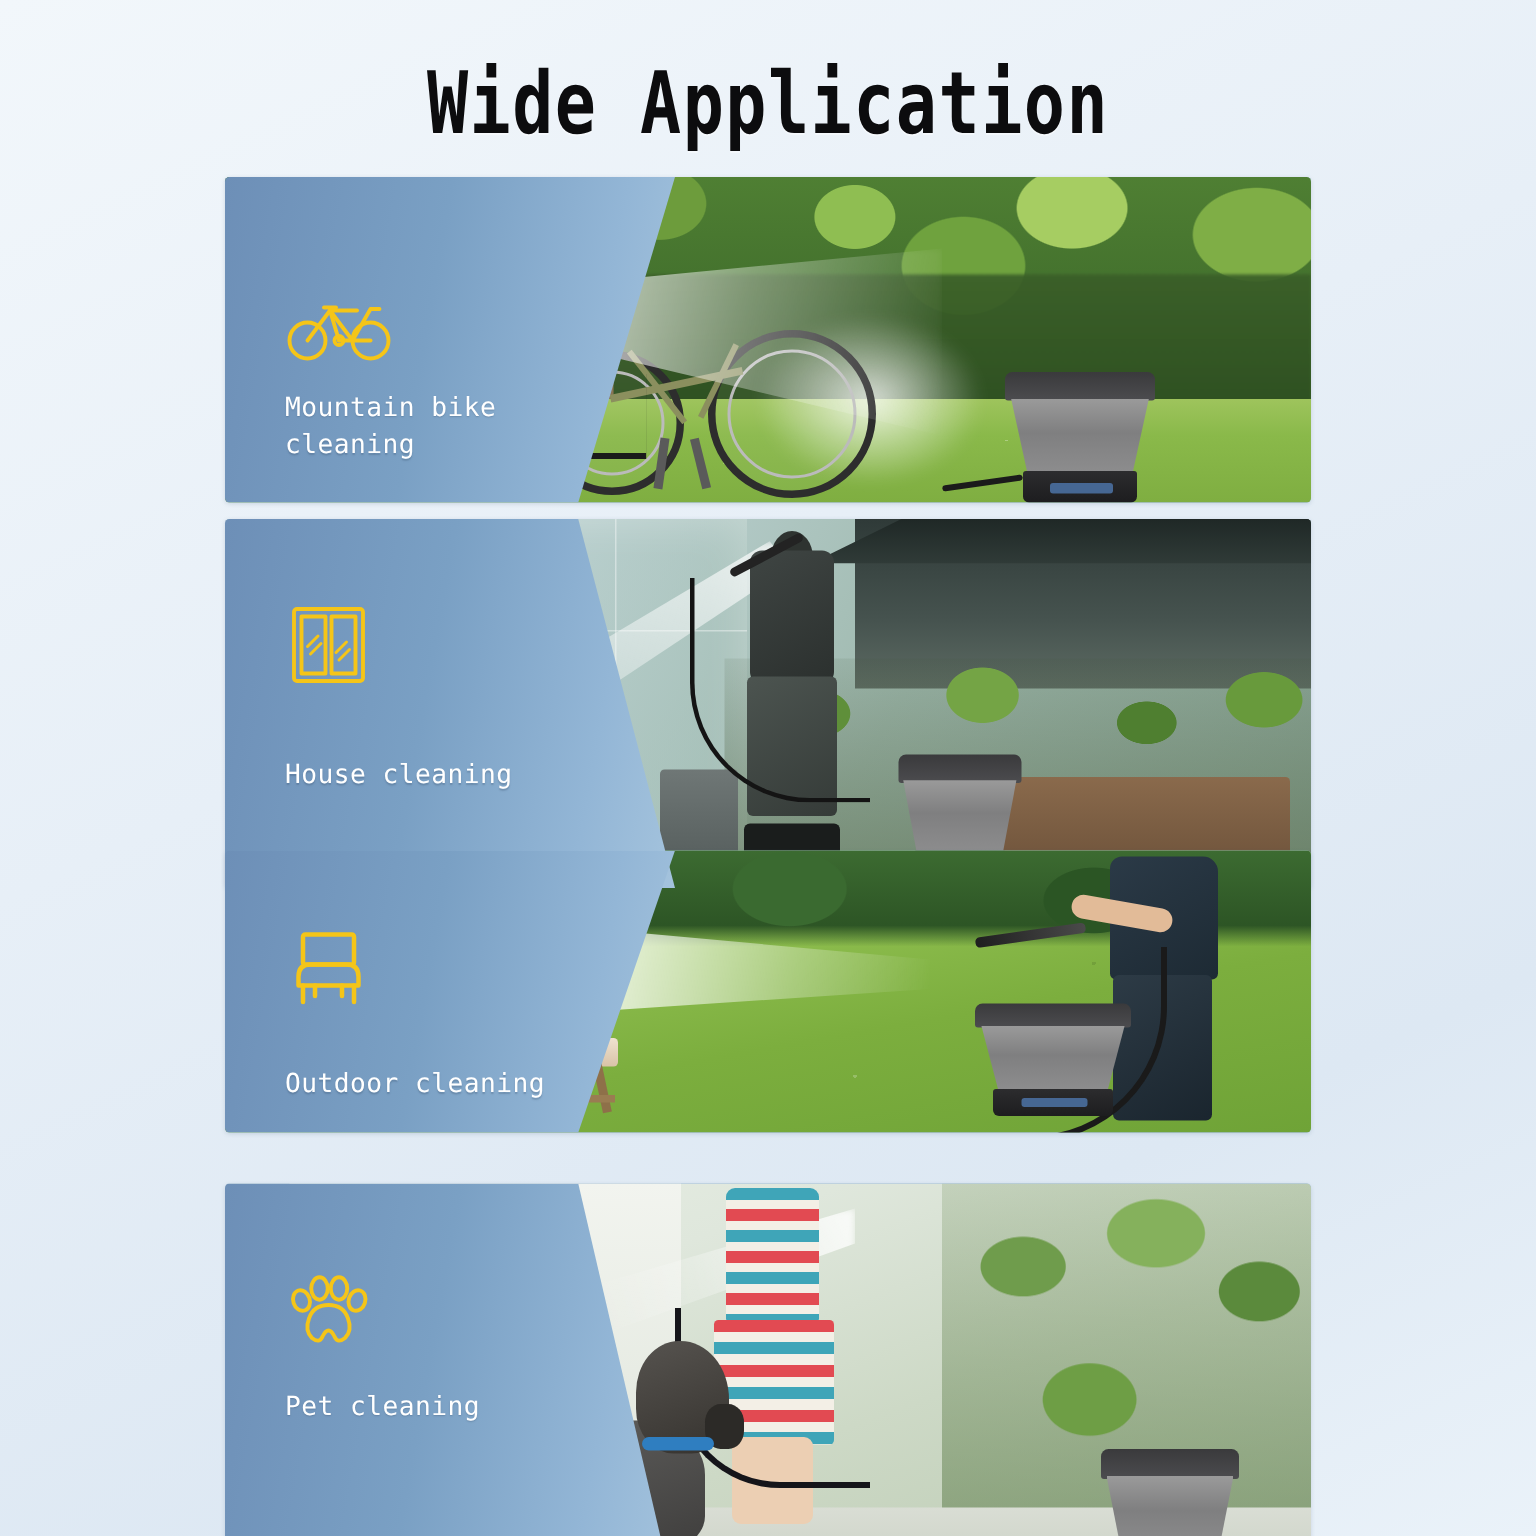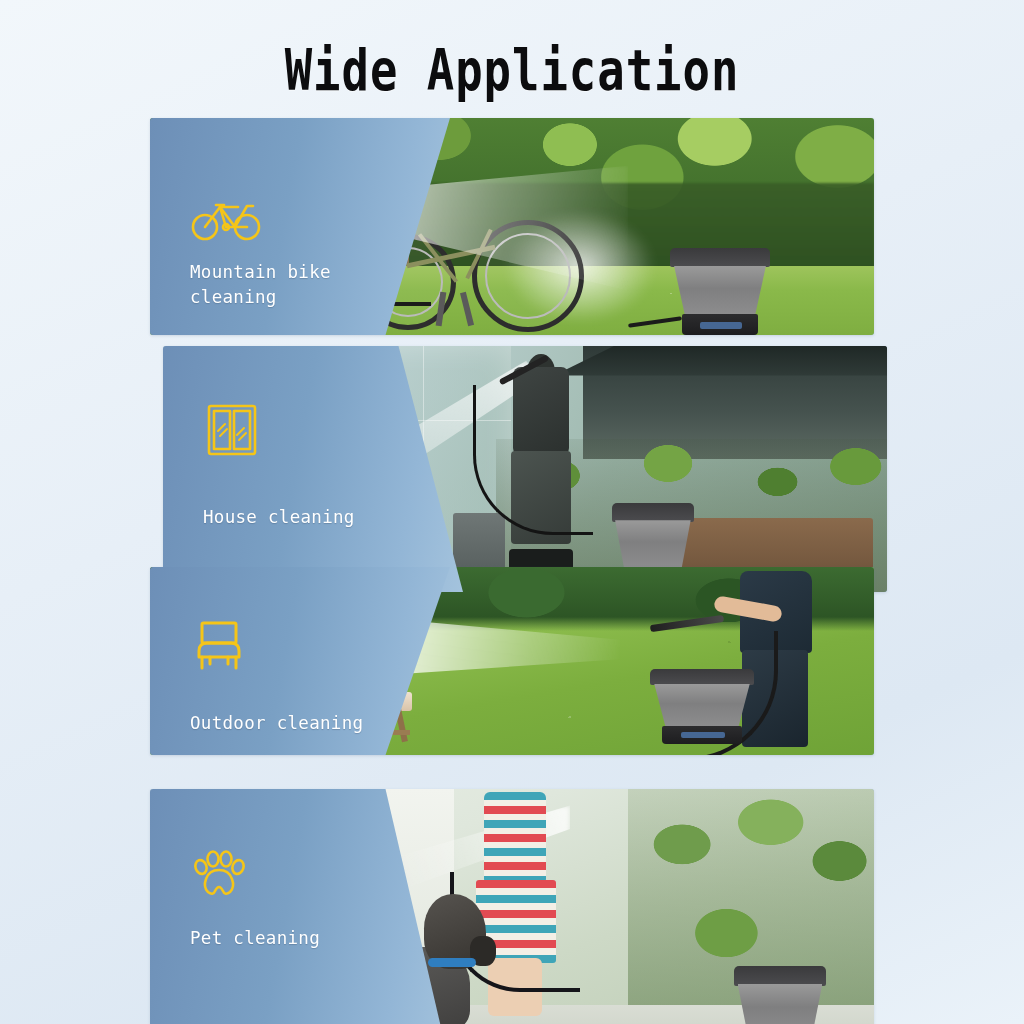--- a/index.html
+++ b/index.html
@@ -44,21 +44,21 @@
   .panel {
     position: absolute;
     left: 150px;
     width: 724px;
     overflow: hidden;
     border-radius: 3px;
     box-shadow: 0 1px 3px rgba(90,120,150,0.22);
     background: #8fb2d2;
   }
   .panel-1 { top: 118px;  height: 217px; }
-  .panel-2 { top: 346px;  height: 246px; margin-left: 13px; }
+  .panel-2 { top: 346px;  height: 246px; }
   .panel-3 { top: 567px;  height: 188px; }
   .panel-4 { top: 789px;  height: 277px; }
 
   
   .photo {
     position: absolute;
     inset: 0;
     overflow: hidden;
   }
 

